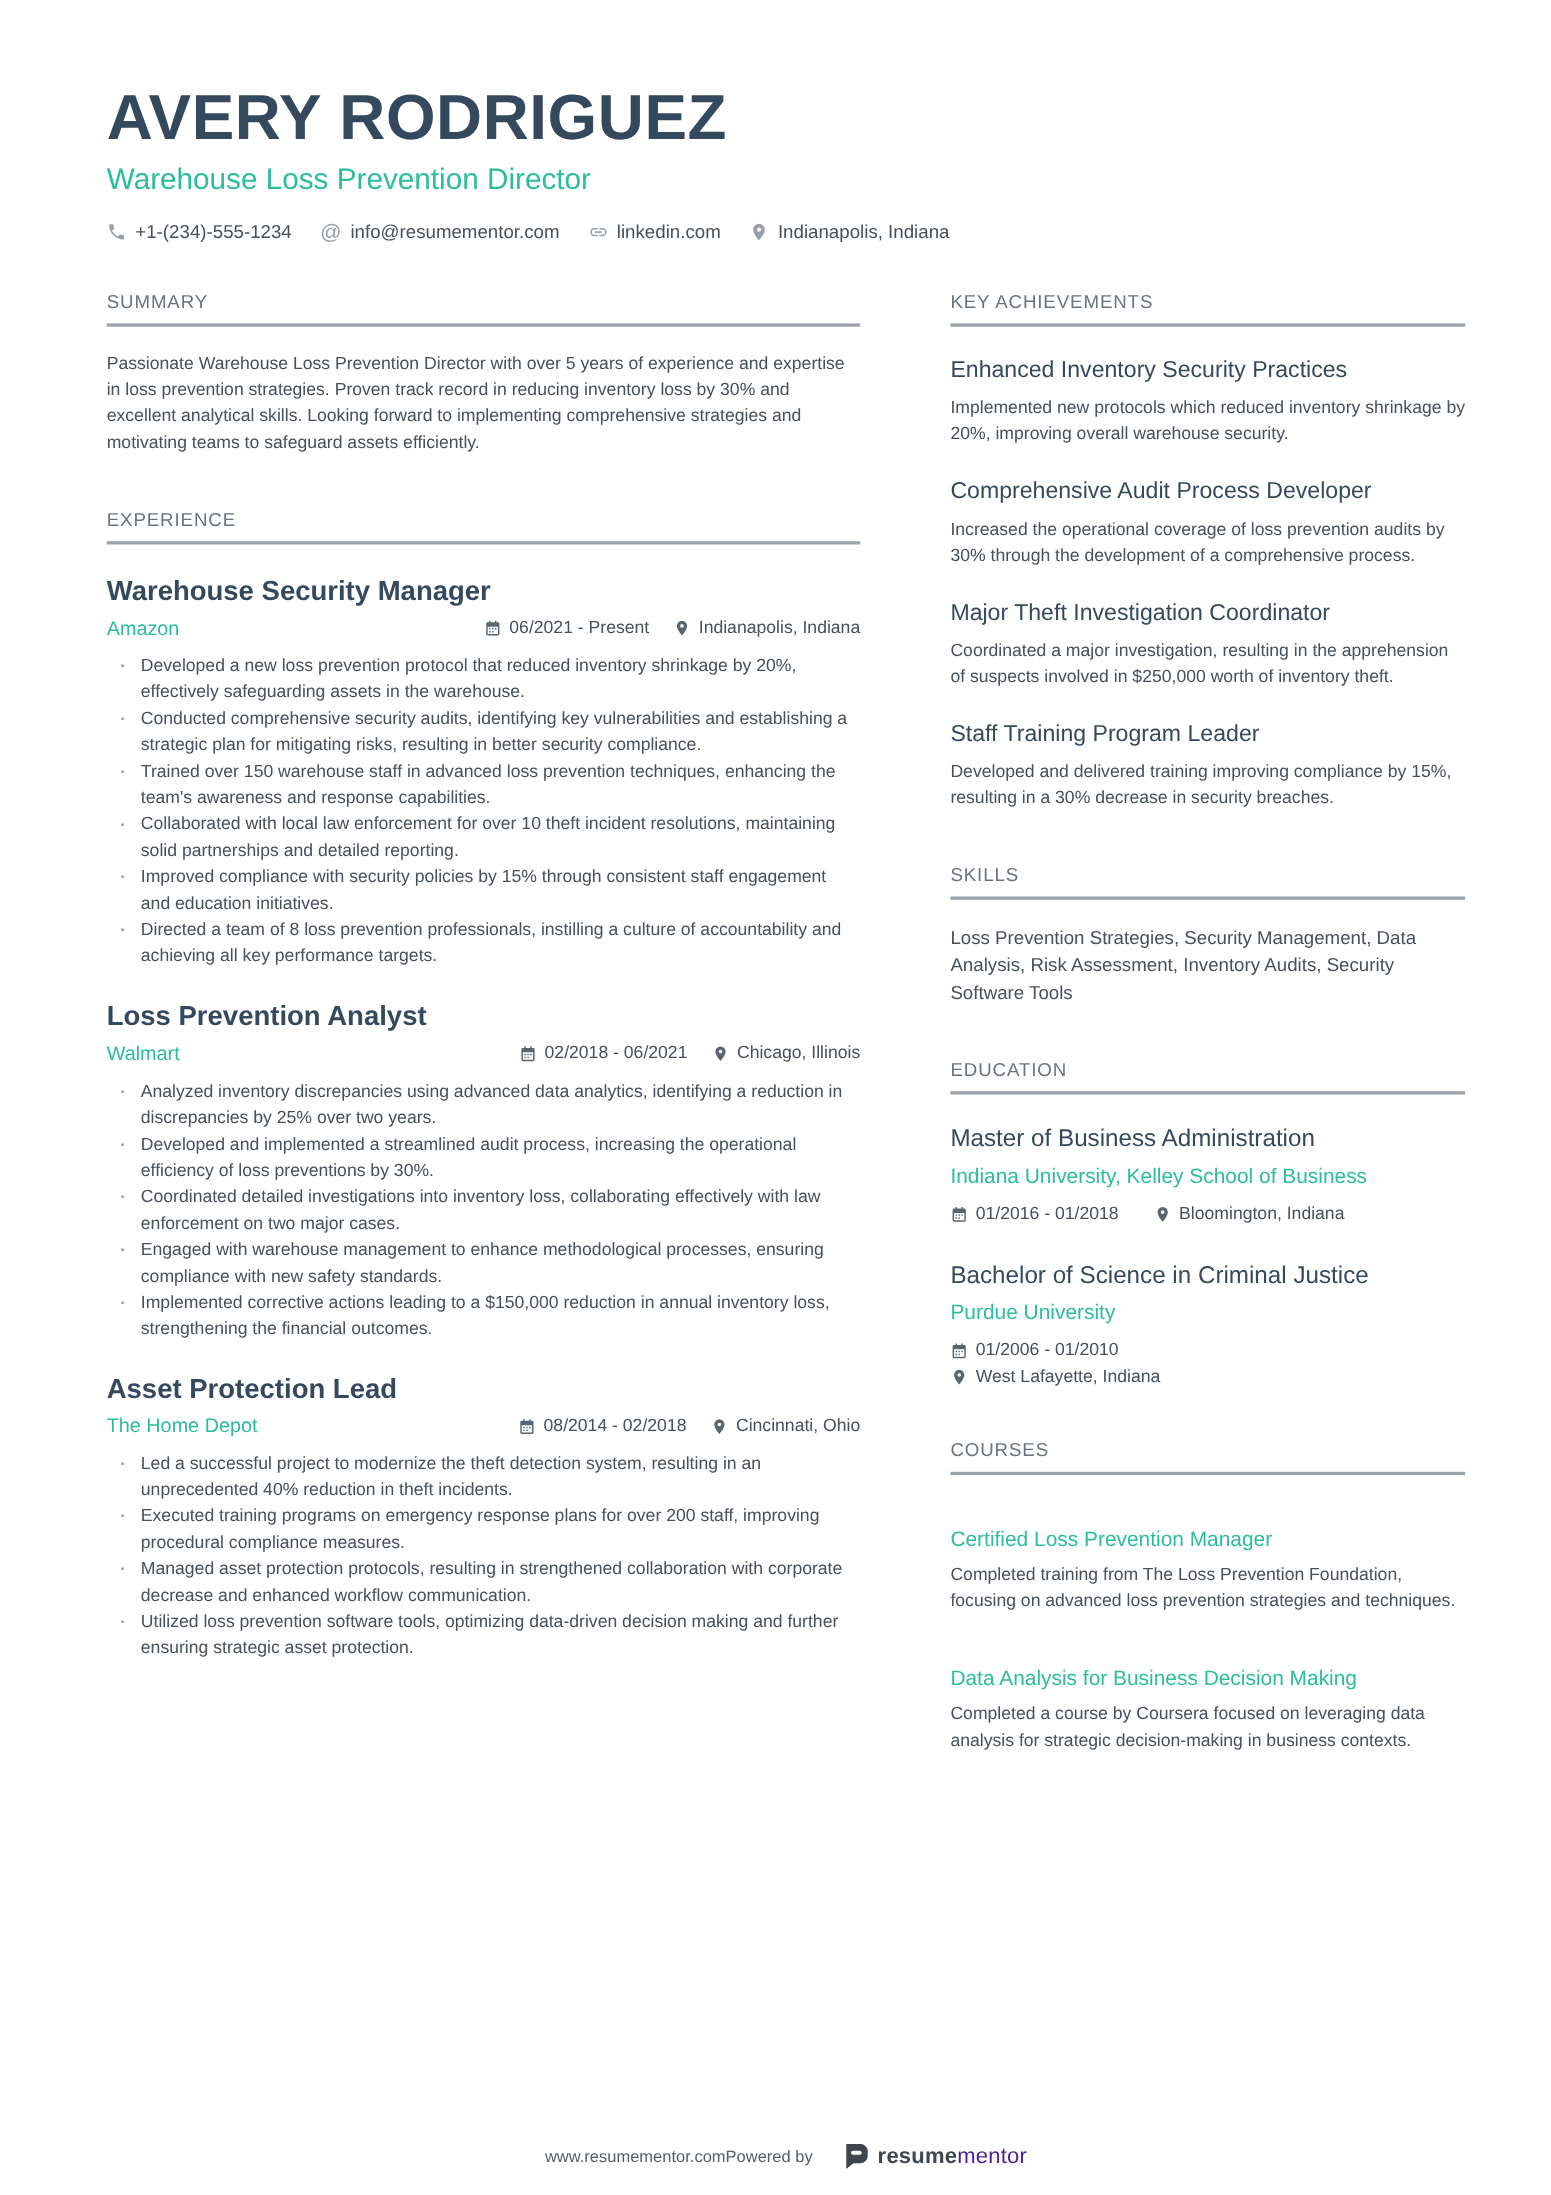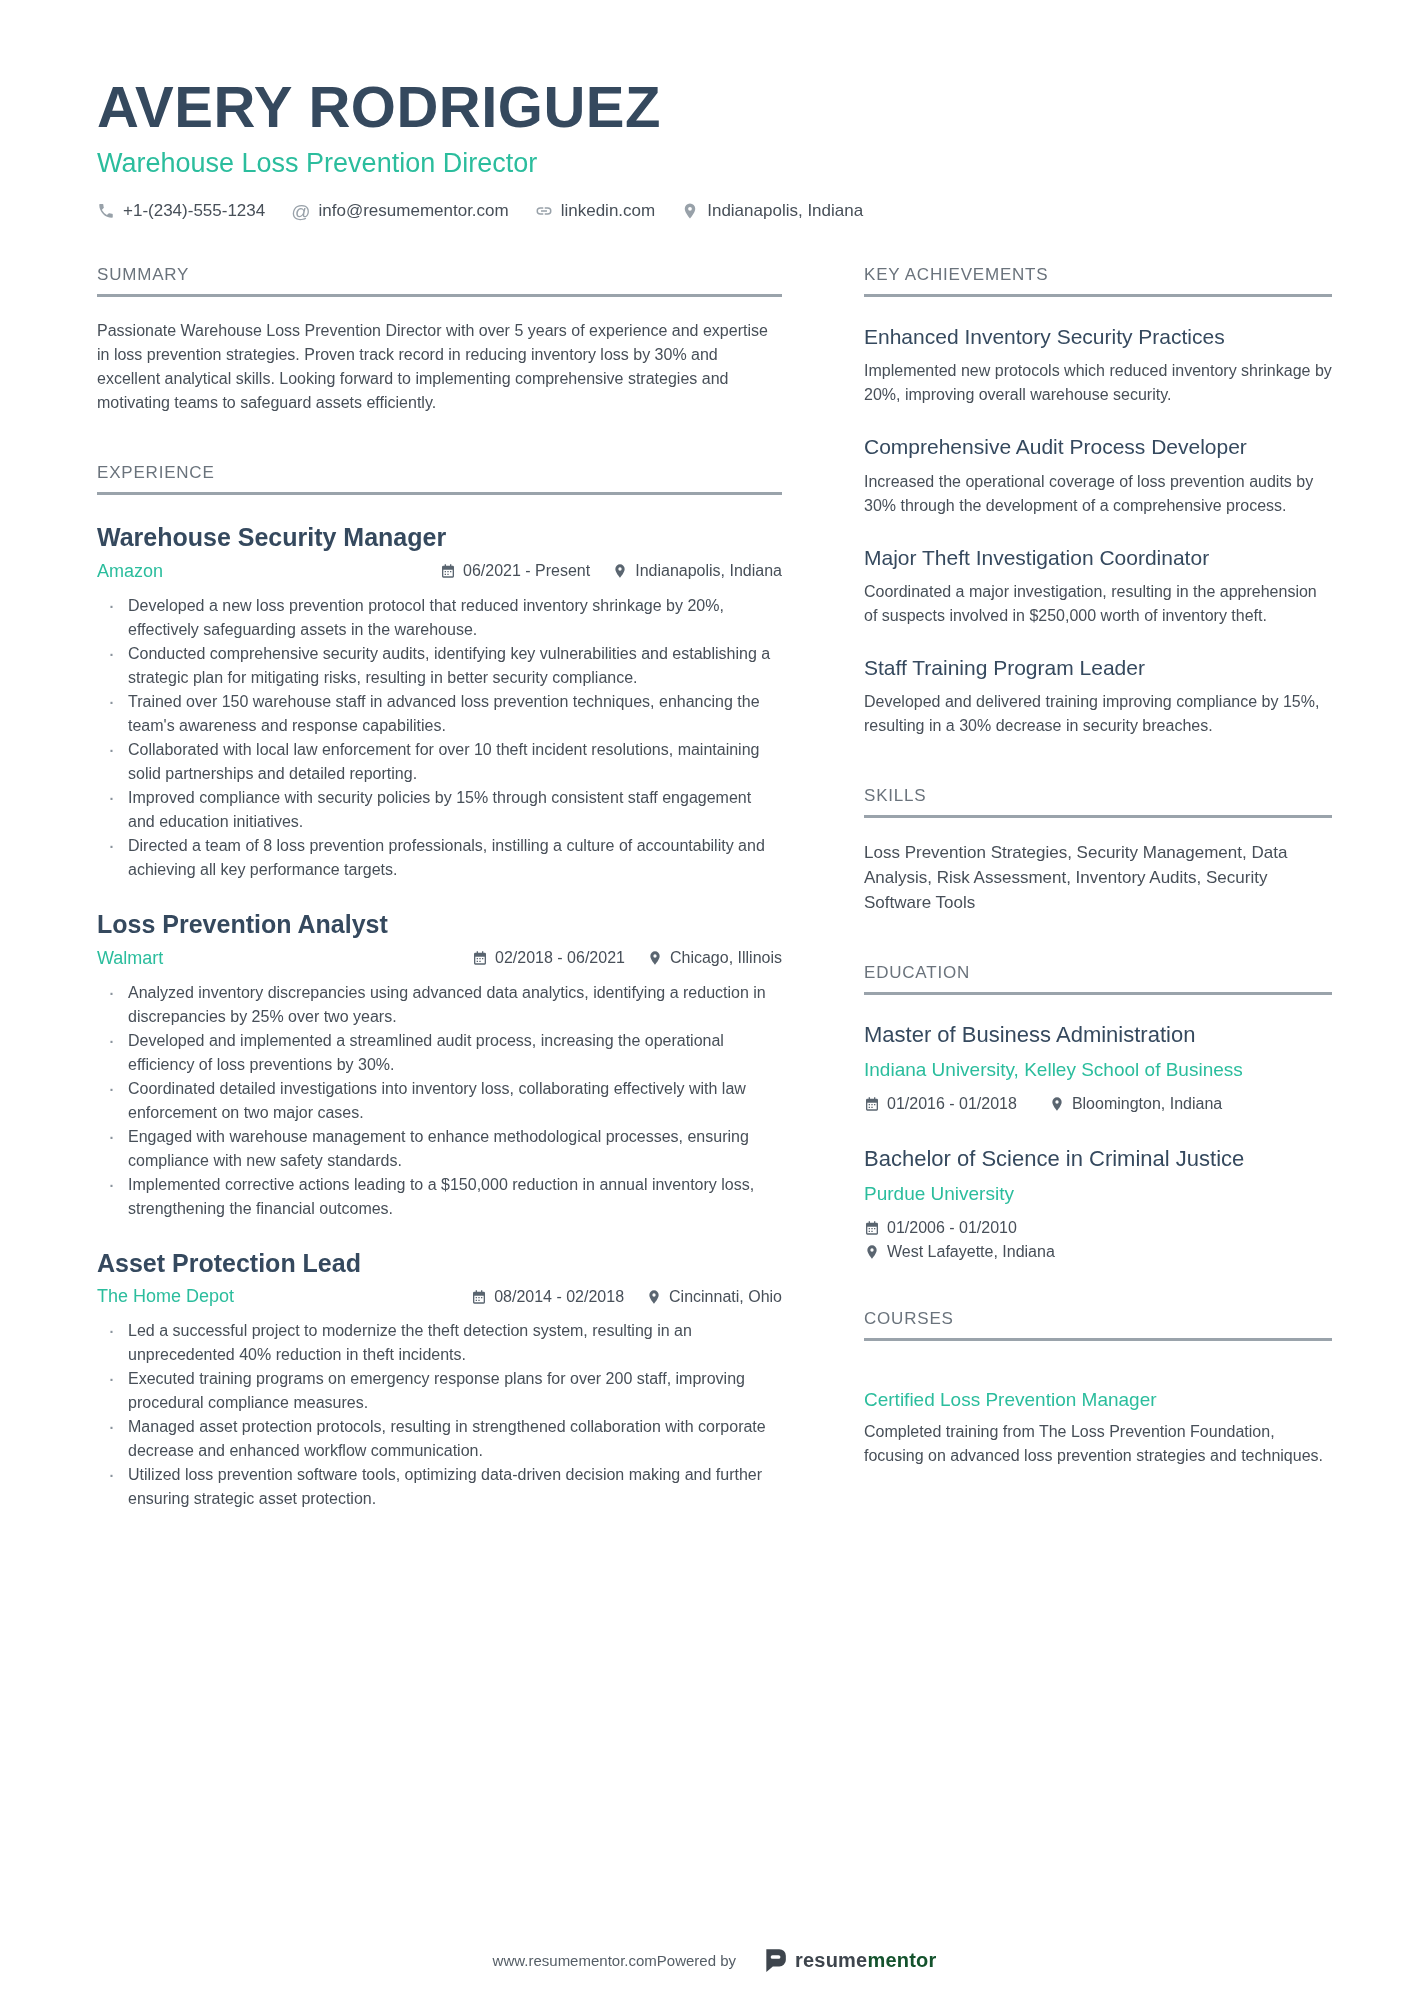--- a/index.html
+++ b/index.html
@@ -58,21 +58,21 @@
 
   
   .footer { position:absolute; left:97px; right:78px; bottom:22px; display:flex; align-items:center; justify-content:center; }
   .site { font-size:15px; color:#555E66; }
   .powered { display:flex; align-items:center; gap:26px; }
   .powered-label { font-size:15px; color:#555E66; }
   .brand { display:flex; align-items:center; gap:7px; }
   .logo-ic { width:26px; height:26px; }
   .brand-text { font-size:20px; letter-spacing:.2px; }
   .brand-text b { color:#3E454D; font-weight:700; }
-  .brand-text span { color:#14532d; font-weight:700; }
+  .brand-text span { color:#4c1d95; font-weight:400; }
 </style>
 </head>
 <body>
 
 <div class="page">
 
   <div class="header">
     <div class="name">AVERY RODRIGUEZ</div>
     <div class="job-headline">Warehouse Loss Prevention Director</div>
     <div class="contact-row">
@@ -301,20 +301,24 @@
 
     <div class="sec">
       <div class="sec-h">COURSES</div>
       <div class="sec-rule"></div>
 
         <div class="course">
           <div class="course-title">Certified Loss Prevention Manager</div>
           <p class="block course-body">Completed training from The Loss Prevention Foundation, focusing on advanced loss prevention strategies and techniques.</p>
         </div>
 
+        <div class="course">
+          <div class="course-title">Data Analysis for Business Decision Making</div>
+          <p class="block course-body">Completed a course by Coursera focused on leveraging data analysis for strategic decision-making in business contexts.</p>
+        </div>
 
     </div>
 
   </div>
 </div>
 
 <div class="footer">
   <span class="site">www.resumementor.com</span>
   <span class="powered">
     <span class="powered-label">Powered by</span>

